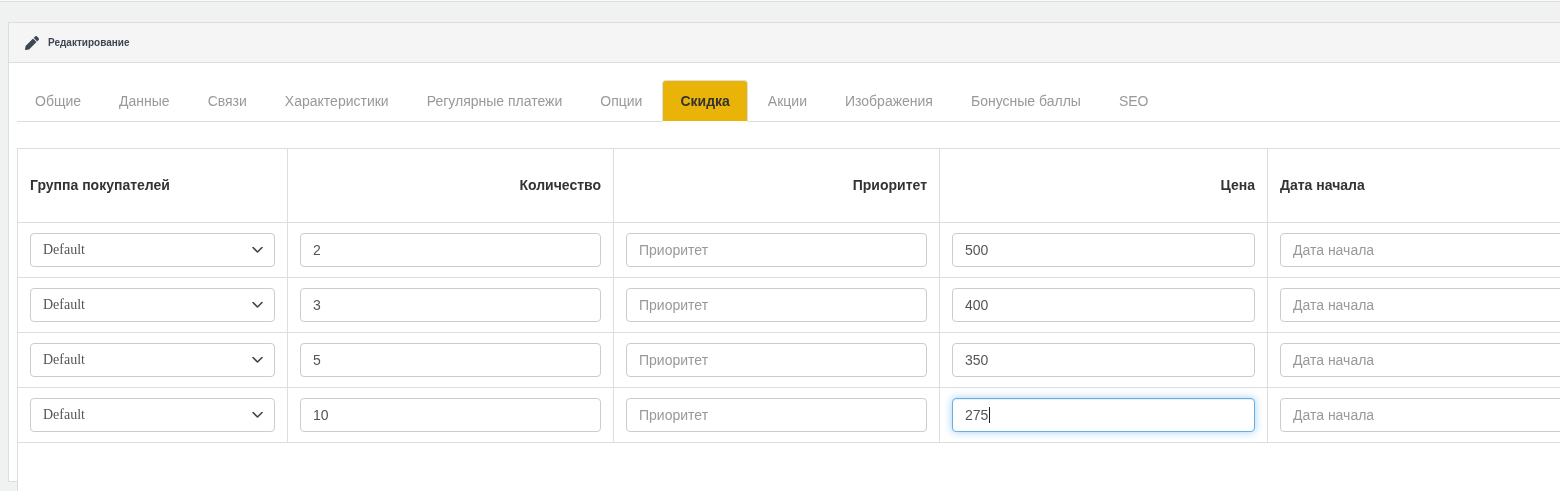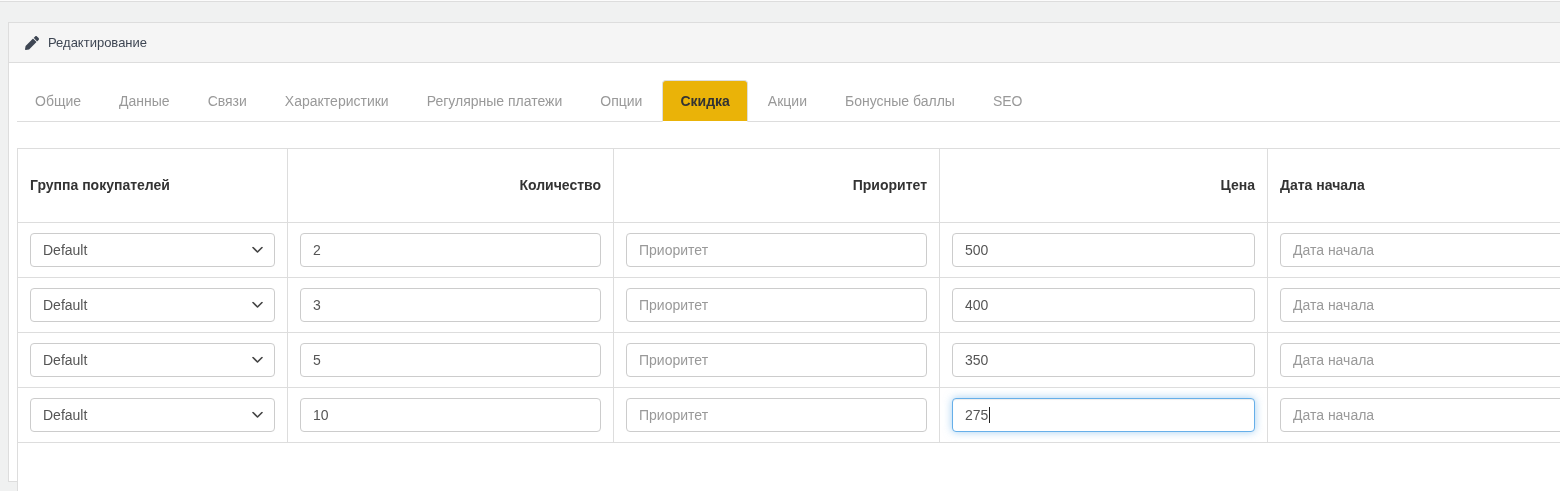--- a/index.html
+++ b/index.html
@@ -15,21 +15,21 @@
   }
   .panel {
     position: absolute; left: 8px; top: 22px;
     width: 1890px; height: 460px;
     background: #fff; border: 1px solid #ddd;
   }
   .panel-heading {
     height: 40px; background: #f5f5f5; border-bottom: 1px solid #ddd;
     display: flex; align-items: center; gap: 9px; padding: 0 16px;
   }
-  .panel-title { font-size: 13px; color: #3e4653; font-weight: 400; }
+  .panel-title { font-size: 10px; color: #3e4653; font-weight: 700; }
   .pencil { width: 14px; height: 14px; display: inline-block; }
   .panel-body { padding: 17px 8px 0 8px; }
 
   
   .nav-tabs {
     display: flex; list-style: none; align-items: flex-end;
     border-bottom: 1px solid #ddd; margin-bottom: 26px;
   }
   .nav-tabs .tab {
     padding: 10px 17px; font-size: 14px; line-height: 20px; color: #999;
@@ -60,21 +60,21 @@
   .form-input, .select-wrap select, .input-lookalike {
     width: 100%; height: 34px;
     padding: 6px 12px; font-size: 14px; line-height: 20px;
     color: #555; background: #fff;
     border: 1px solid #ccc; border-radius: 4px;
     font-family: "Liberation Sans", "DejaVu Sans", sans-serif;
     outline: none;
   }
   .form-input::placeholder { color: #999; opacity: 1; }
   .select-wrap { position: relative; }
-  .select-wrap select { appearance: none; -webkit-appearance: none; cursor: pointer; }
+  .select-wrap select { appearance: none; -webkit-appearance: none; cursor: pointer; font-family: Liberation Serif, serif; }
   .select-wrap .chev {
     position: absolute; right: 12px; top: 50%; transform: translateY(-50%);
     pointer-events: none; display: block;
   }
   .input-lookalike {
     display: flex; align-items: center; cursor: text;
     border-color: #66afe9;
     box-shadow: inset 0 1px 1px rgba(0,0,0,.075), 0 0 8px rgba(102,175,233,.6);
   }
   .caret-bar {
@@ -100,20 +100,21 @@
   <div class="panel-body">
     <ul class="nav-tabs">
       <li class="tab">Общие</li>
       <li class="tab">Данные</li>
       <li class="tab">Связи</li>
       <li class="tab">Характеристики</li>
       <li class="tab">Регулярные платежи</li>
       <li class="tab">Опции</li>
       <li class="tab active">Скидка</li>
       <li class="tab">Акции</li>
+      <li class="tab">Изображения</li>
       <li class="tab">Бонусные баллы</li>
       <li class="tab">SEO</li>
     </ul>
 
     <table class="discount">
       <colgroup>
         <col style="width:270px">
           <col style="width:326px">
           <col style="width:326px">
           <col style="width:328px">

